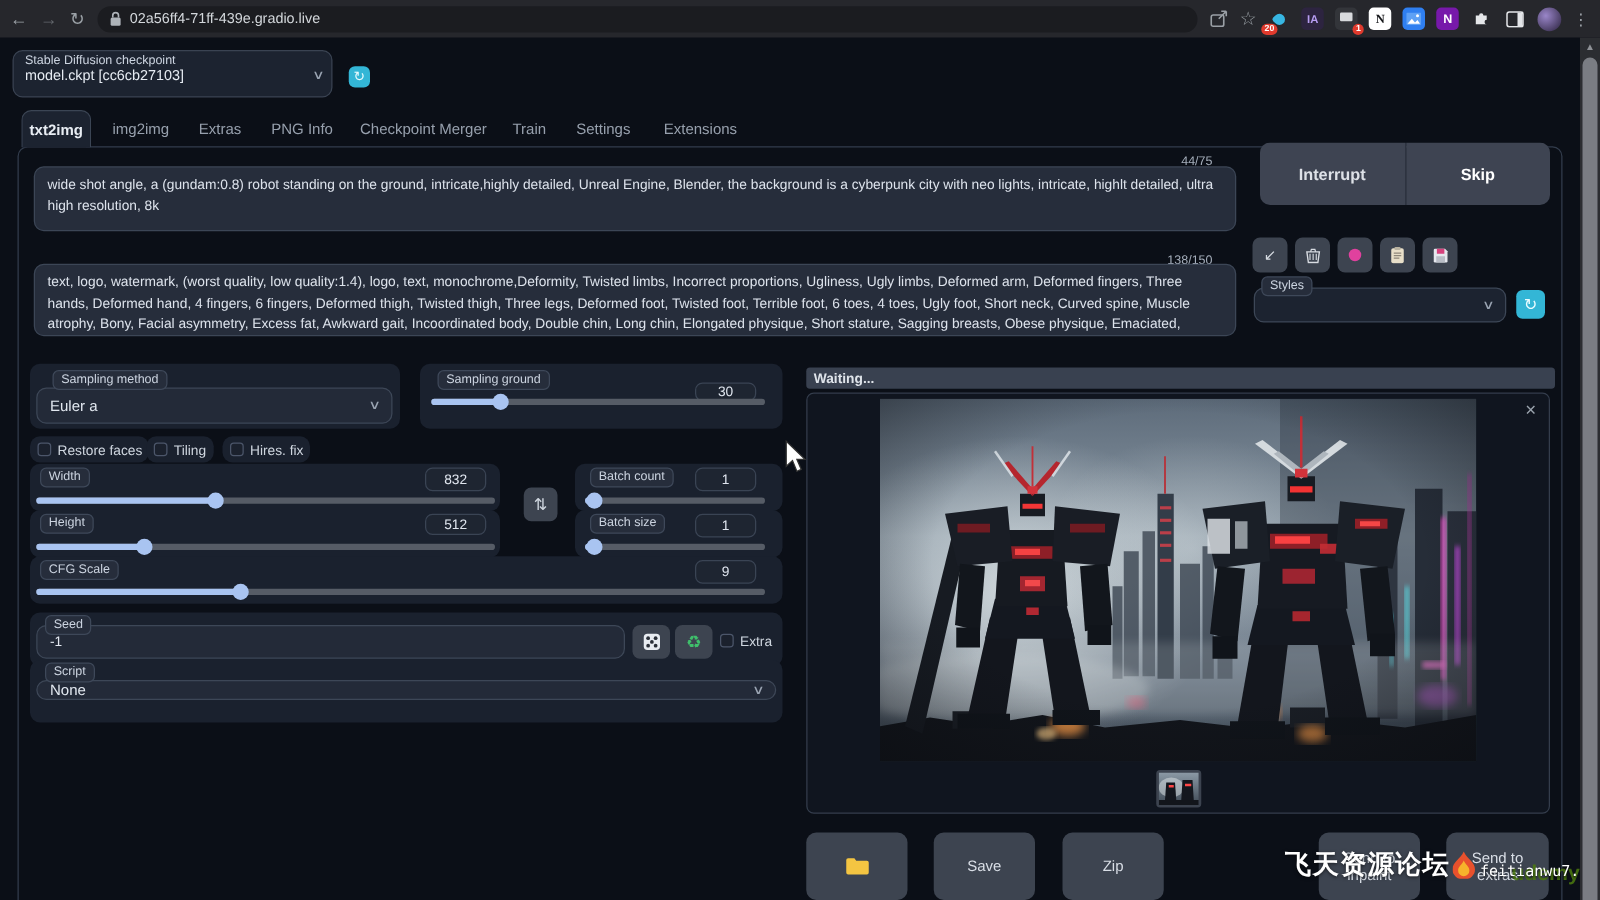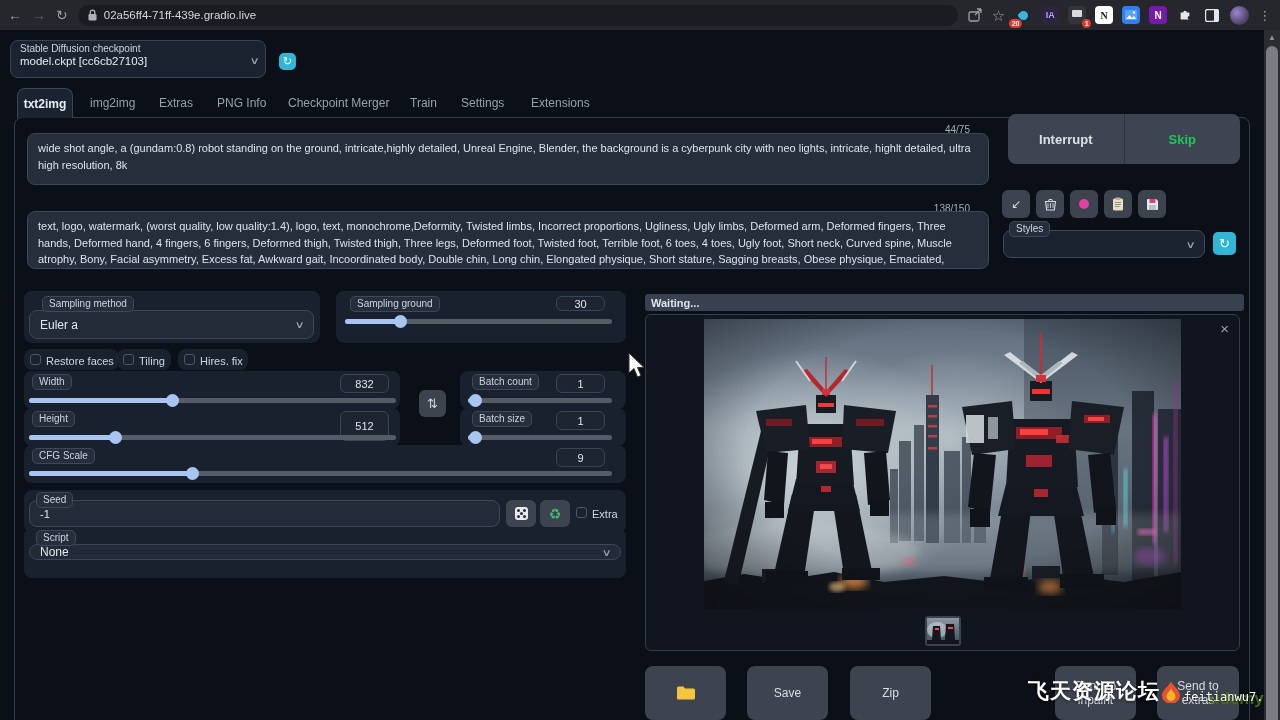--- a/index.html
+++ b/index.html
@@ -168,21 +168,21 @@
 
   <div class="counter" style="left:900px;top:124px;width:70px">44/75</div>
   <div class="prompt-box" style="left:27px;top:133px;width:962px;height:52px">wide shot angle, a (gundam:0.8) robot standing on the ground, intricate,highly detailed, Unreal Engine, Blender, the background is a cyberpunk city with neo lights, intricate, highlt detailed, ultra high resolution, 8k</div>
 
   <div class="counter" style="left:890px;top:203px;width:80px">138/150</div>
   <div class="prompt-box" style="left:27px;top:211px;width:962px;height:58px">text, logo, watermark, (worst quality, low quality:1.4), logo, text, monochrome,Deformity, Twisted limbs, Incorrect proportions, Ugliness, Ugly limbs, Deformed arm, Deformed fingers, Three hands, Deformed hand, 4 fingers, 6 fingers, Deformed thigh, Twisted thigh, Three legs, Deformed foot, Twisted foot, Terrible foot, 6 toes, 4 toes, Ugly foot, Short neck, Curved spine, Muscle atrophy, Bony, Facial asymmetry, Excess fat, Awkward gait, Incoordinated body, Double chin, Long chin, Elongated physique, Short stature, Sagging breasts, Obese physique, Emaciated,</div>
 
   <div style="position:absolute;left:1008px;top:114px;width:232px;height:50px;border-radius:8px;overflow:hidden;display:flex">
     <div style="flex:1;background:#3e4452;color:#dde1e7;font-size:13px;font-weight:bold;display:flex;align-items:center;justify-content:center">Interrupt</div>
     <div style="width:1px;background:#2d3340"></div>
-    <div style="flex:1;background:#3e4452;color:#22c55e;font-size:13px;font-weight:bold;display:flex;align-items:center;justify-content:center">Skip</div>
+    <div style="flex:1;background:#3e4452;color:#ffffff;font-size:13px;font-weight:bold;display:flex;align-items:center;justify-content:center">Skip</div>
   </div>
 
   <div class="icon-btn" style="left:1002px;top:190px">
     <span style="color:#d5dae0;font-size:12px">↙</span>
   </div>
   <div class="icon-btn" style="left:1036px;top:190px">
     <svg width="13" height="13" viewBox="0 0 13 13">
       <path d="M1.5 3.5h10l-1.2 8.5h-7.6z" fill="none" stroke="#d8dce2" stroke-width="1.1"></path>
       <path d="M4 5v5M6.5 5v5M9 5v5" stroke="#d8dce2" stroke-width="0.9"></path>
       <path d="M4.5 3.5l.6-2h2.8l.6 2" fill="none" stroke="#d8dce2" stroke-width="1"></path>
@@ -217,21 +217,21 @@
 
   <div class="block" style="left:24px;top:291px;width:296px;height:52px"></div>
   <span class="pill-label" style="left:42px;top:296px">Sampling method</span>
   <div class="select" style="left:29px;top:310px;width:285px;height:29px">
     <span>Euler a</span>
     <span class="caret">∨</span>
   </div>
 
   <div class="block" style="left:336px;top:291px;width:290px;height:52px"></div>
   <span class="pill-label" style="left:350px;top:296px">Sampling ground</span>
-  <div class="numinput" style="left:556px;top:296px;width:49px;height:15px">30</div>
+  <div class="numinput" style="left:556px;top:306px;width:49px;height:15px">30</div>
   <div class="track" style="left:345px;top:319px;width:267px">
     <div class="fill" style="width:21%"></div>
     <div class="handle" style="left:49px"></div>
   </div>
 
   <div class="block" style="left:24px;top:349px;width:95px;height:21px"></div>
   <span class="cb" style="left:30px;top:354px"></span>
   <span class="cb-label" style="left:46px;top:355px">Restore faces</span>
 
   <div class="block" style="left:117px;top:349px;width:54px;height:21px"></div>
@@ -245,21 +245,21 @@
   <div class="block" style="left:24px;top:371px;width:376px;height:38px"></div>
   <span class="pill-label" style="left:32px;top:374px">Width</span>
   <div class="numinput" style="left:340px;top:374px;width:49px;height:19px">832</div>
   <div class="track" style="left:29px;top:398px;width:367px">
     <div class="fill" style="width:39%"></div>
     <div class="handle" style="left:137px"></div>
   </div>
 
   <div class="block" style="left:24px;top:408px;width:376px;height:38px"></div>
   <span class="pill-label" style="left:32px;top:411px">Height</span>
-  <div class="numinput" style="left:340px;top:411px;width:49px;height:30px">512</div>
+  <div class="numinput" style="left:340px;top:411px;width:49px;height:17px">512</div>
   <div class="track" style="left:29px;top:435px;width:367px">
     <div class="fill" style="width:23.5%"></div>
     <div class="handle" style="left:80px"></div>
   </div>
 
   <div class="icon-btn" style="left:419px;top:390px;width:27px;height:27px">
     <span style="color:#cfd6df;font-size:13px">⇅</span>
   </div>
 
   <div class="block" style="left:460px;top:371px;width:166px;height:38px"></div>

